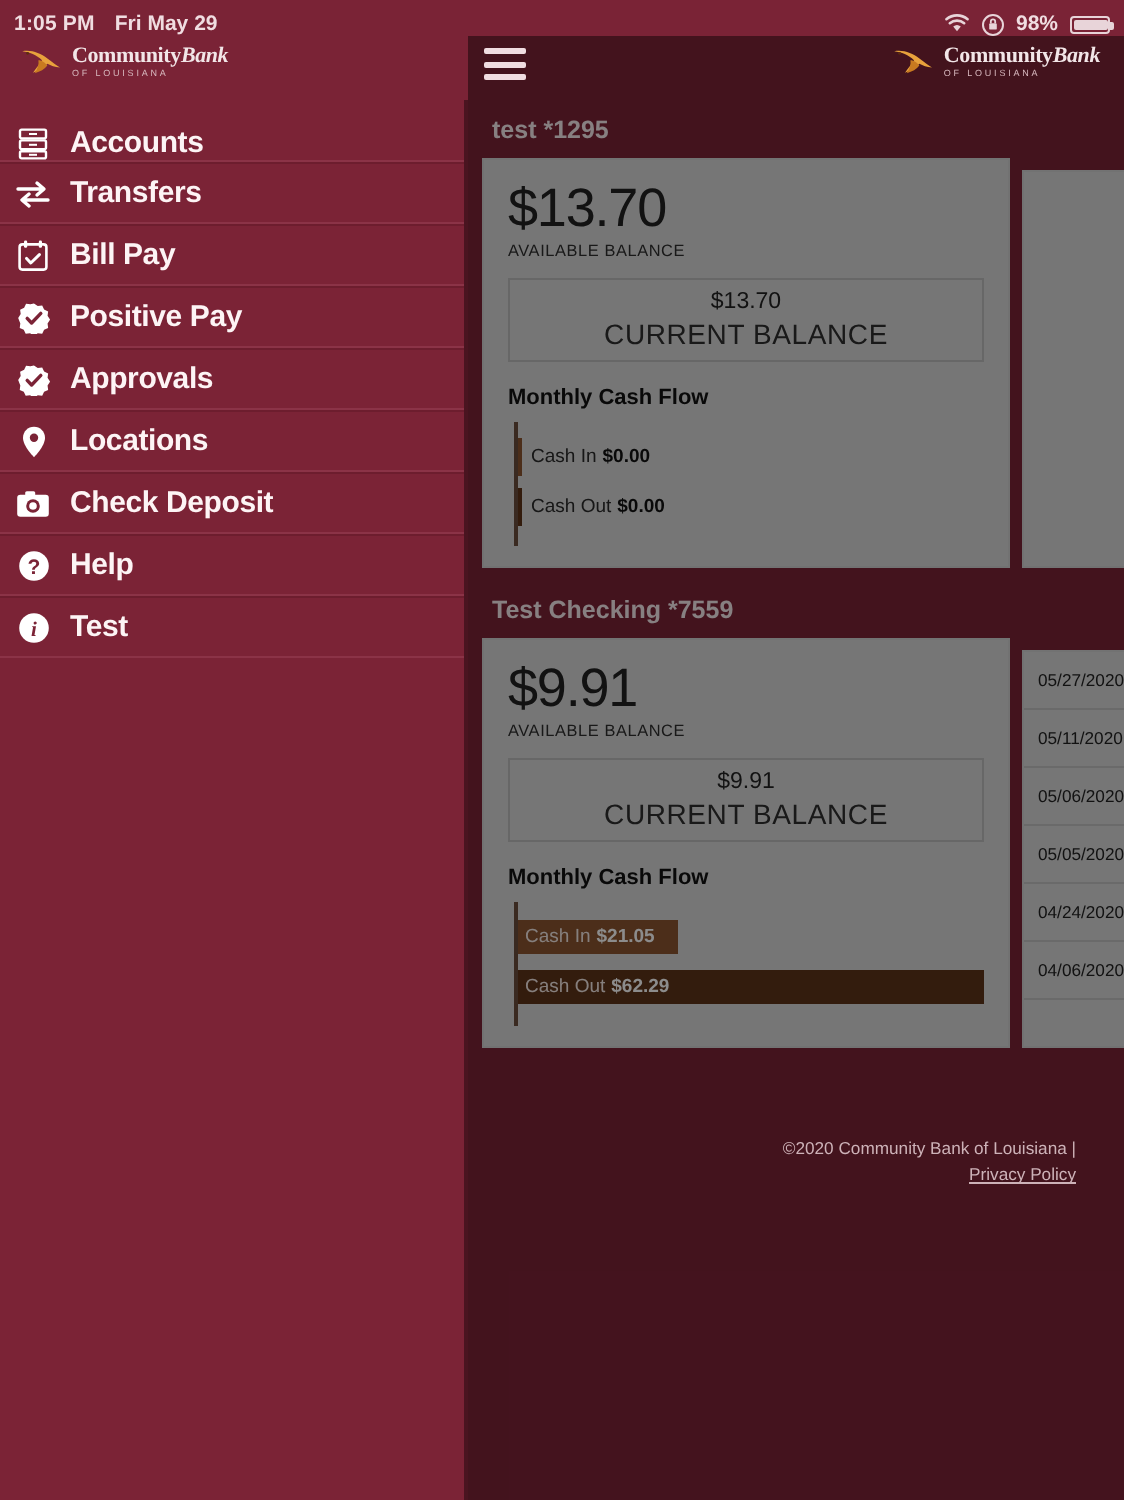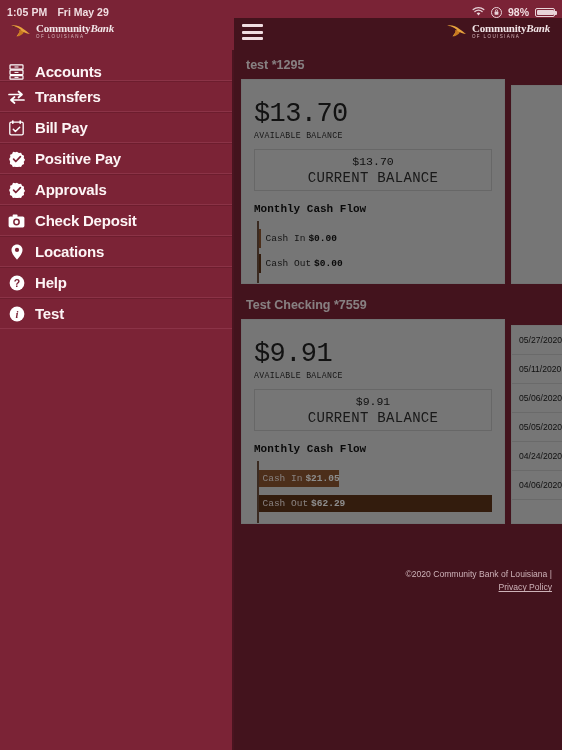--- a/index.html
+++ b/index.html
@@ -96,22 +96,21 @@
     height:29px; display:flex; align-items:center;
     padding-left:12px;
     color:#f6e9ec; font-size:12.5px; font-weight:bold;
     background:#7b2336;
   }
   .acct-body{ position:relative; height:211px; }
   .card{
     position:absolute; left:7px; top:0; width:264px; height:205px;
     background:#d7d7d7;
     border:1px solid #cfcfcf;
-    padding:20px 12px 0 12px;
-    font-family:Liberation Mono, monospace;
+    padding:10px 12px 0 12px;
   }
   .card-side{
     position:absolute; left:277px; top:6px; width:60px; height:199px;
     background:#d7d7d7; border:1px solid #cfcfcf;
   }
   .avail-amt{ font-size:27px; color:#222; letter-spacing:-0.6px; line-height:1.05; font-weight:400;}
   .avail-lbl{ font-size:8.2px; color:#2e2e2e; letter-spacing:0.3px; margin-top:3px;}
   .cur-box{
     margin-top:9px; border:1px solid #bcbcbc; height:42px;
     display:flex; flex-direction:column; align-items:center; justify-content:center;
@@ -140,21 +139,21 @@
   .txn{
     height:29px; border-bottom:1px solid #c2c2c2;
     display:flex; align-items:center; padding-left:7px;
     font-size:8.6px; color:#222; white-space:nowrap; overflow:hidden;
   }
   .txn:first-child{ border-top:none; }
 
   
   .footer{
     position:absolute; left:234px; top:568px; width:328px;
-    text-align:right; padding-right:10px;
+    text-align:right; padding-right:24px;
     color:#cdb2b8; font-size:8.6px; line-height:1.55;
     z-index:16;
   }
   .footer a{ color:#cdb2b8; text-decoration:underline; }
 </style>
 </head>
 <body>
 
 <div class="statusbar">
   <span class="sb-time">1:05 PM</span>
@@ -355,42 +354,42 @@
       <svg width="16" height="16" viewBox="0 0 16 16">
           <path d="M8 0.5l2 1.3 2.3-.3 1 2.1 2.1 1-.3 2.3 1.3 2-1.3 2 .3 2.3-2.1 1-1 2.1-2.3-.3-2 1.3-2-1.3-2.3.3-1-2.1-2.1-1 .3-2.3L-0.2 8l1.3-2-.3-2.3 2.1-1 1-2.1 2.3.3z" transform="scale(0.96) translate(0.3,0.3)" fill="#fff"></path>
           <path d="M4.6 8.2l2.2 2.3 4.6-4.8" stroke="#7b2336" stroke-width="1.7" fill="none" stroke-linecap="round" stroke-linejoin="round"></path>
         </svg>
     </span>
     <span class="side-label">Approvals</span>
   </div>
 
   <div class="side-item">
     <span class="side-ico">
+      <svg width="12" height="16" viewBox="0 0 12 16">
+          <path d="M6 0.4C2.9.4.5 2.8.5 5.9.5 10.2 6 15.6 6 15.6s5.5-5.4 5.5-9.7C11.5 2.8 9.1.4 6 .4z" fill="#fff"></path>
+          <circle cx="6" cy="5.9" r="2.1" fill="#7b2336"></circle>
+        </svg>
+    </span>
+    <span class="side-label">Locations</span>
+  </div>
+
+  <div class="side-item">
+    <span class="side-ico">
       <svg width="17" height="14" viewBox="0 0 17 14">
           <rect x="0.6" y="2.4" width="15.8" height="11" rx="1.6" fill="#fff"></rect>
           <rect x="4.6" y="0.6" width="5" height="2.4" rx="0.8" fill="#fff"></rect>
           <circle cx="8.5" cy="8" r="3.4" fill="#7b2336"></circle>
           <circle cx="8.5" cy="8" r="1.9" fill="#fff"></circle>
         </svg>
     </span>
     <span class="side-label">Check Deposit</span>
   </div>
 
   <div class="side-item">
     <span class="side-ico">
-      <svg width="12" height="16" viewBox="0 0 12 16">
-          <path d="M6 0.4C2.9.4.5 2.8.5 5.9.5 10.2 6 15.6 6 15.6s5.5-5.4 5.5-9.7C11.5 2.8 9.1.4 6 .4z" fill="#fff"></path>
-          <circle cx="6" cy="5.9" r="2.1" fill="#7b2336"></circle>
-        </svg>
-    </span>
-    <span class="side-label">Locations</span>
-  </div>
-
-  <div class="side-item">
-    <span class="side-ico">
       <svg width="16" height="16" viewBox="0 0 16 16">
           <circle cx="8" cy="8" r="7.4" fill="#fff"></circle>
           <text x="8" y="11.8" text-anchor="middle" font-family="Liberation Sans, sans-serif" font-size="10.5" font-weight="bold" fill="#7b2336">?</text>
         </svg>
     </span>
     <span class="side-label">Help</span>
   </div>
 
   <div class="side-item">
     <span class="side-ico">

